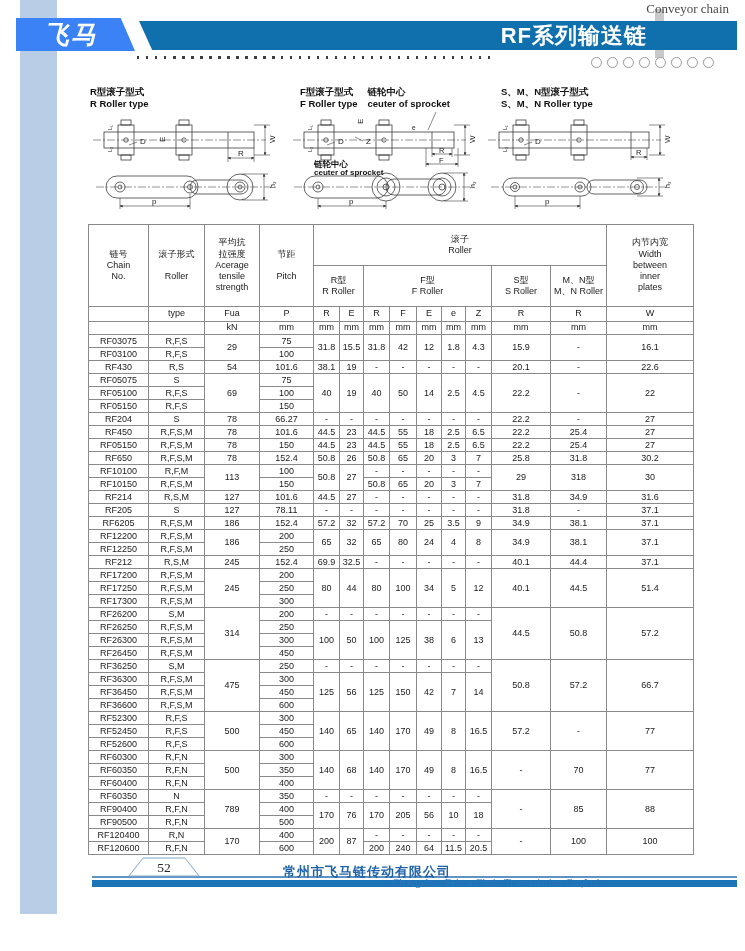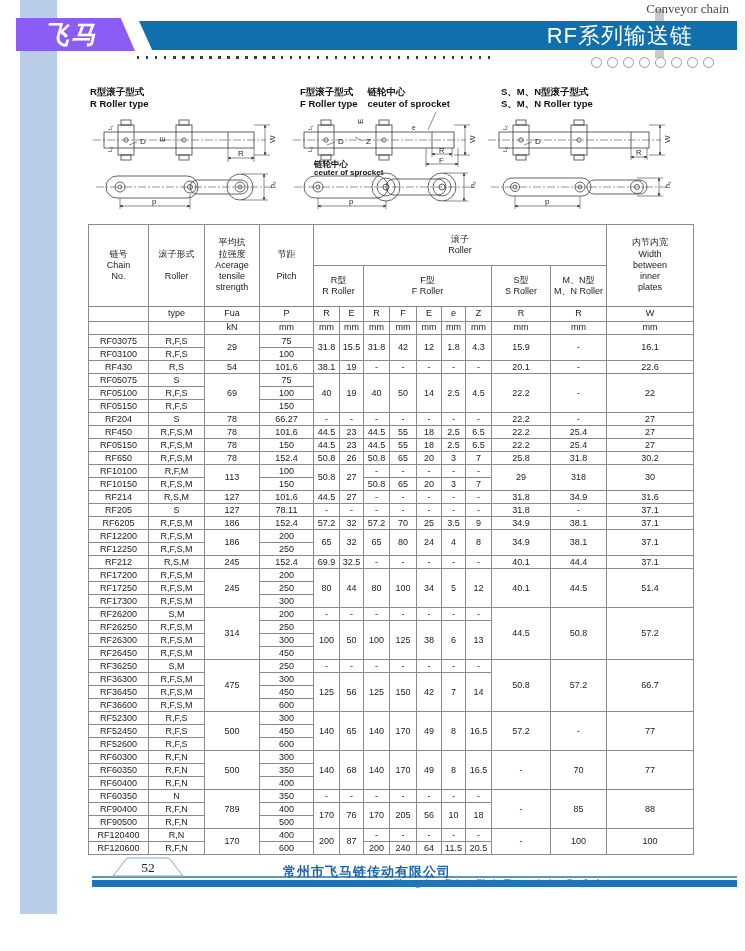--- a/index.html
+++ b/index.html
@@ -4,29 +4,29 @@
 <style>
   html,body{margin:0;padding:0;background:#fff;}
   .page{position:relative;width:745px;height:951px;background:#fff;overflow:hidden;
         font-family:"Liberation Sans",sans-serif;color:#1a1a1a;}
   
   .sidebar{position:absolute;left:20px;top:0;width:37px;height:914px;background:#b9cee6;z-index:1;}
   
   .corner-note{position:absolute;top:1px;right:16px;font-family:"Liberation Serif",serif;
                font-size:13px;color:#4a4a4a;z-index:3;}
   .gray-tab{position:absolute;left:655px;top:9px;width:9px;height:49px;background:#c9c9c9;z-index:1;}
-  .logo-band{position:absolute;left:16px;top:18px;width:119px;height:33px;background:#8b5cf6;
+  .logo-band{position:absolute;left:16px;top:18px;width:119px;height:33px;background:#3b82f6;
              clip-path:polygon(0 0,88% 0,100% 100%,0 100%);z-index:4;
              display:flex;align-items:flex-end;}
   .logo-text{margin-left:28px;color:#fff;font-family:"DejaVu Serif","Liberation Serif",serif;
              font-weight:bold;font-style:italic;font-size:25px;letter-spacing:2px;}
   .banner{position:absolute;left:139px;top:21px;width:598px;height:29px;background:#1070ad;
           clip-path:polygon(0 0,100% 0,100% 100%,2.2% 100%);z-index:2;
           display:flex;align-items:center;justify-content:flex-end;}
-  .banner-title{color:#fff;font-weight:normal;font-size:22px;letter-spacing:1px;padding-right:44px;}
+  .banner-title{color:#fff;font-weight:bold;font-size:22px;letter-spacing:1px;padding-right:90px;}
   .dotted-line{position:absolute;left:137px;top:56px;width:360px;height:3px;z-index:2;
                background:repeating-linear-gradient(90deg,#3d3d3d 0 2.5px,transparent 2.5px 9px);}
   .circles{position:absolute;left:591px;top:57px;display:flex;gap:5px;z-index:2;}
   .circles span{width:11px;height:11px;border:1.6px solid #9a9a9a;border-radius:50%;background:#fff;box-sizing:border-box;}
   
   .diagrams{position:absolute;left:90px;top:86px;width:590px;display:flex;z-index:2;}
   .diag{position:relative;}
   .d1{width:200px;} .d2{width:195px;} .d3{width:190px;}
   .dtitle{font-size:9.5px;font-weight:bold;line-height:1.25;color:#111;white-space:nowrap;}
   .d1 .dtitle{} .d3 .dtitle{margin-left:16px;}
@@ -40,21 +40,21 @@
   
   .spec-wrap{position:absolute;left:88px;top:224px;z-index:2;}
   table{border-collapse:collapse;table-layout:fixed;width:605px;font-size:9px;color:#1a1a1a;}
   th,td{border:1px solid #8a8a8a;text-align:center;vertical-align:middle;padding:0;}
   th{font-weight:normal;white-space:pre-line;line-height:1.25;}
   .hr0 th{height:40px;} .hr1 th{height:40px;} .hr2 th{height:14px;} .hr3 th{height:12px;}
   td{height:12px;line-height:11px;white-space:nowrap;overflow:hidden;}
   
   .foot-thin{position:absolute;left:92px;top:876px;width:645px;height:1.6px;background:#5f93c3;z-index:2;}
   .foot-bar{position:absolute;left:92px;top:880px;width:645px;height:7px;background:#1b74b8;z-index:2;}
-  .foot-tab{position:absolute;left:112px;top:857px;z-index:3;}
+  .foot-tab{position:absolute;left:128px;top:857px;z-index:3;}
   .company-zh{position:absolute;left:283px;top:863px;font-size:13px;font-weight:bold;
               color:#1e63a8;letter-spacing:1px;z-index:3;}
   .company-en{position:absolute;left:392px;top:864px;font-family:"Liberation Serif",serif;
               font-size:11px;color:#2e74b5;z-index:3;margin-top:12px;}
 </style>
 </head>
 <body>
 
 <div class="page">
 

